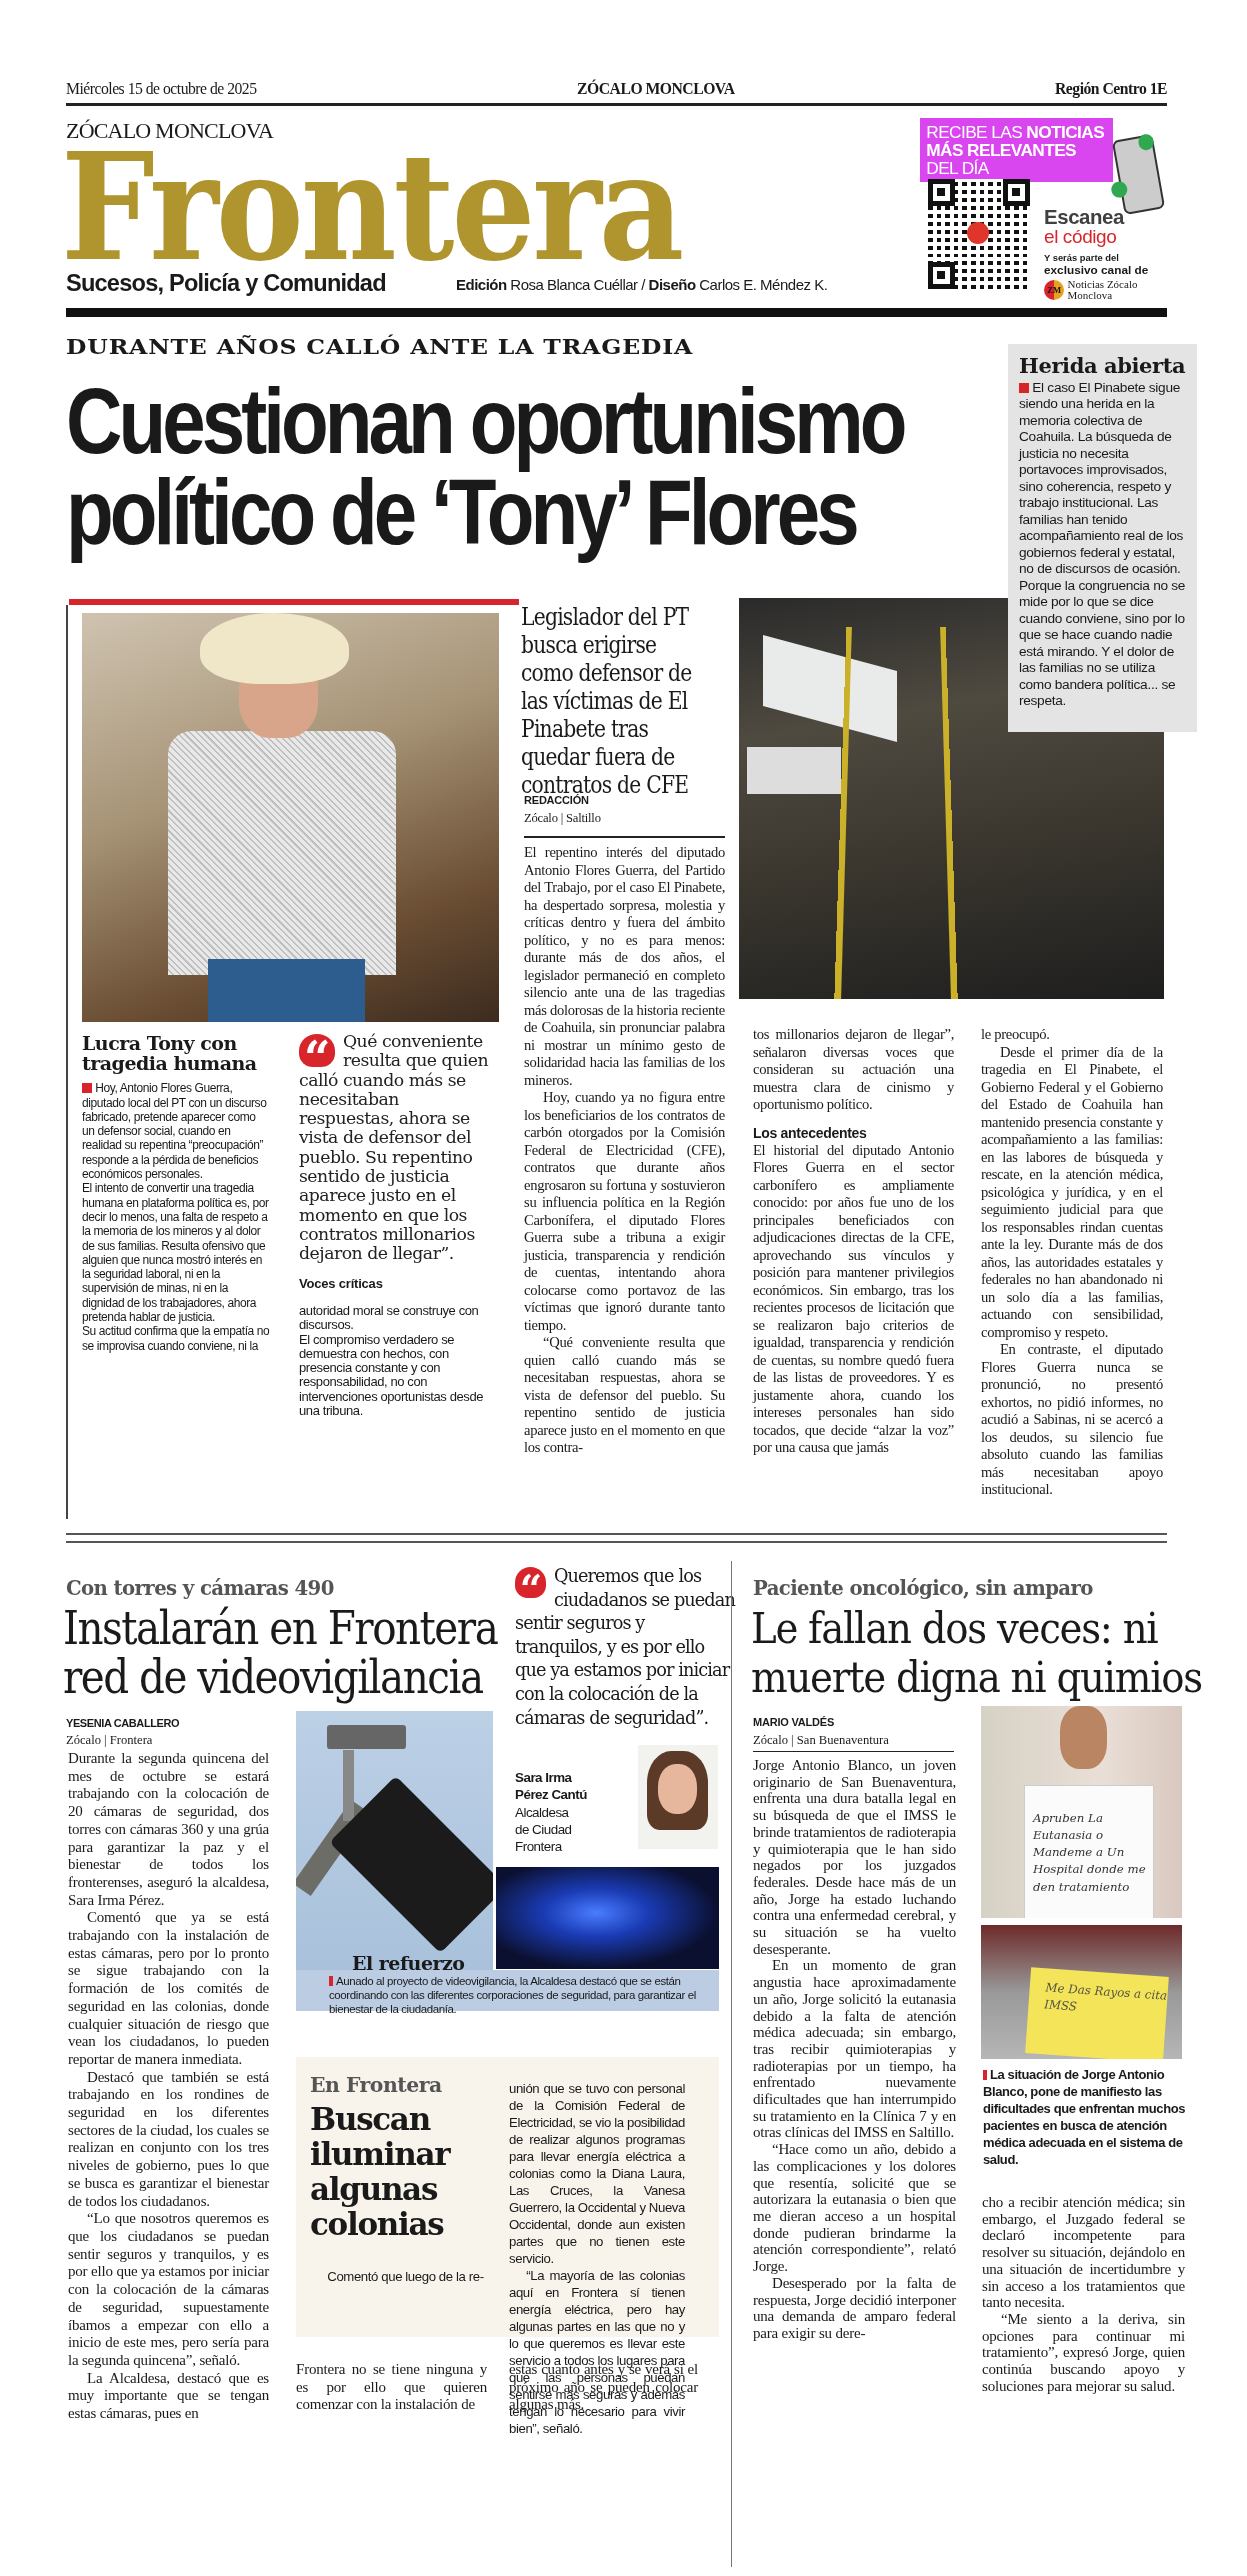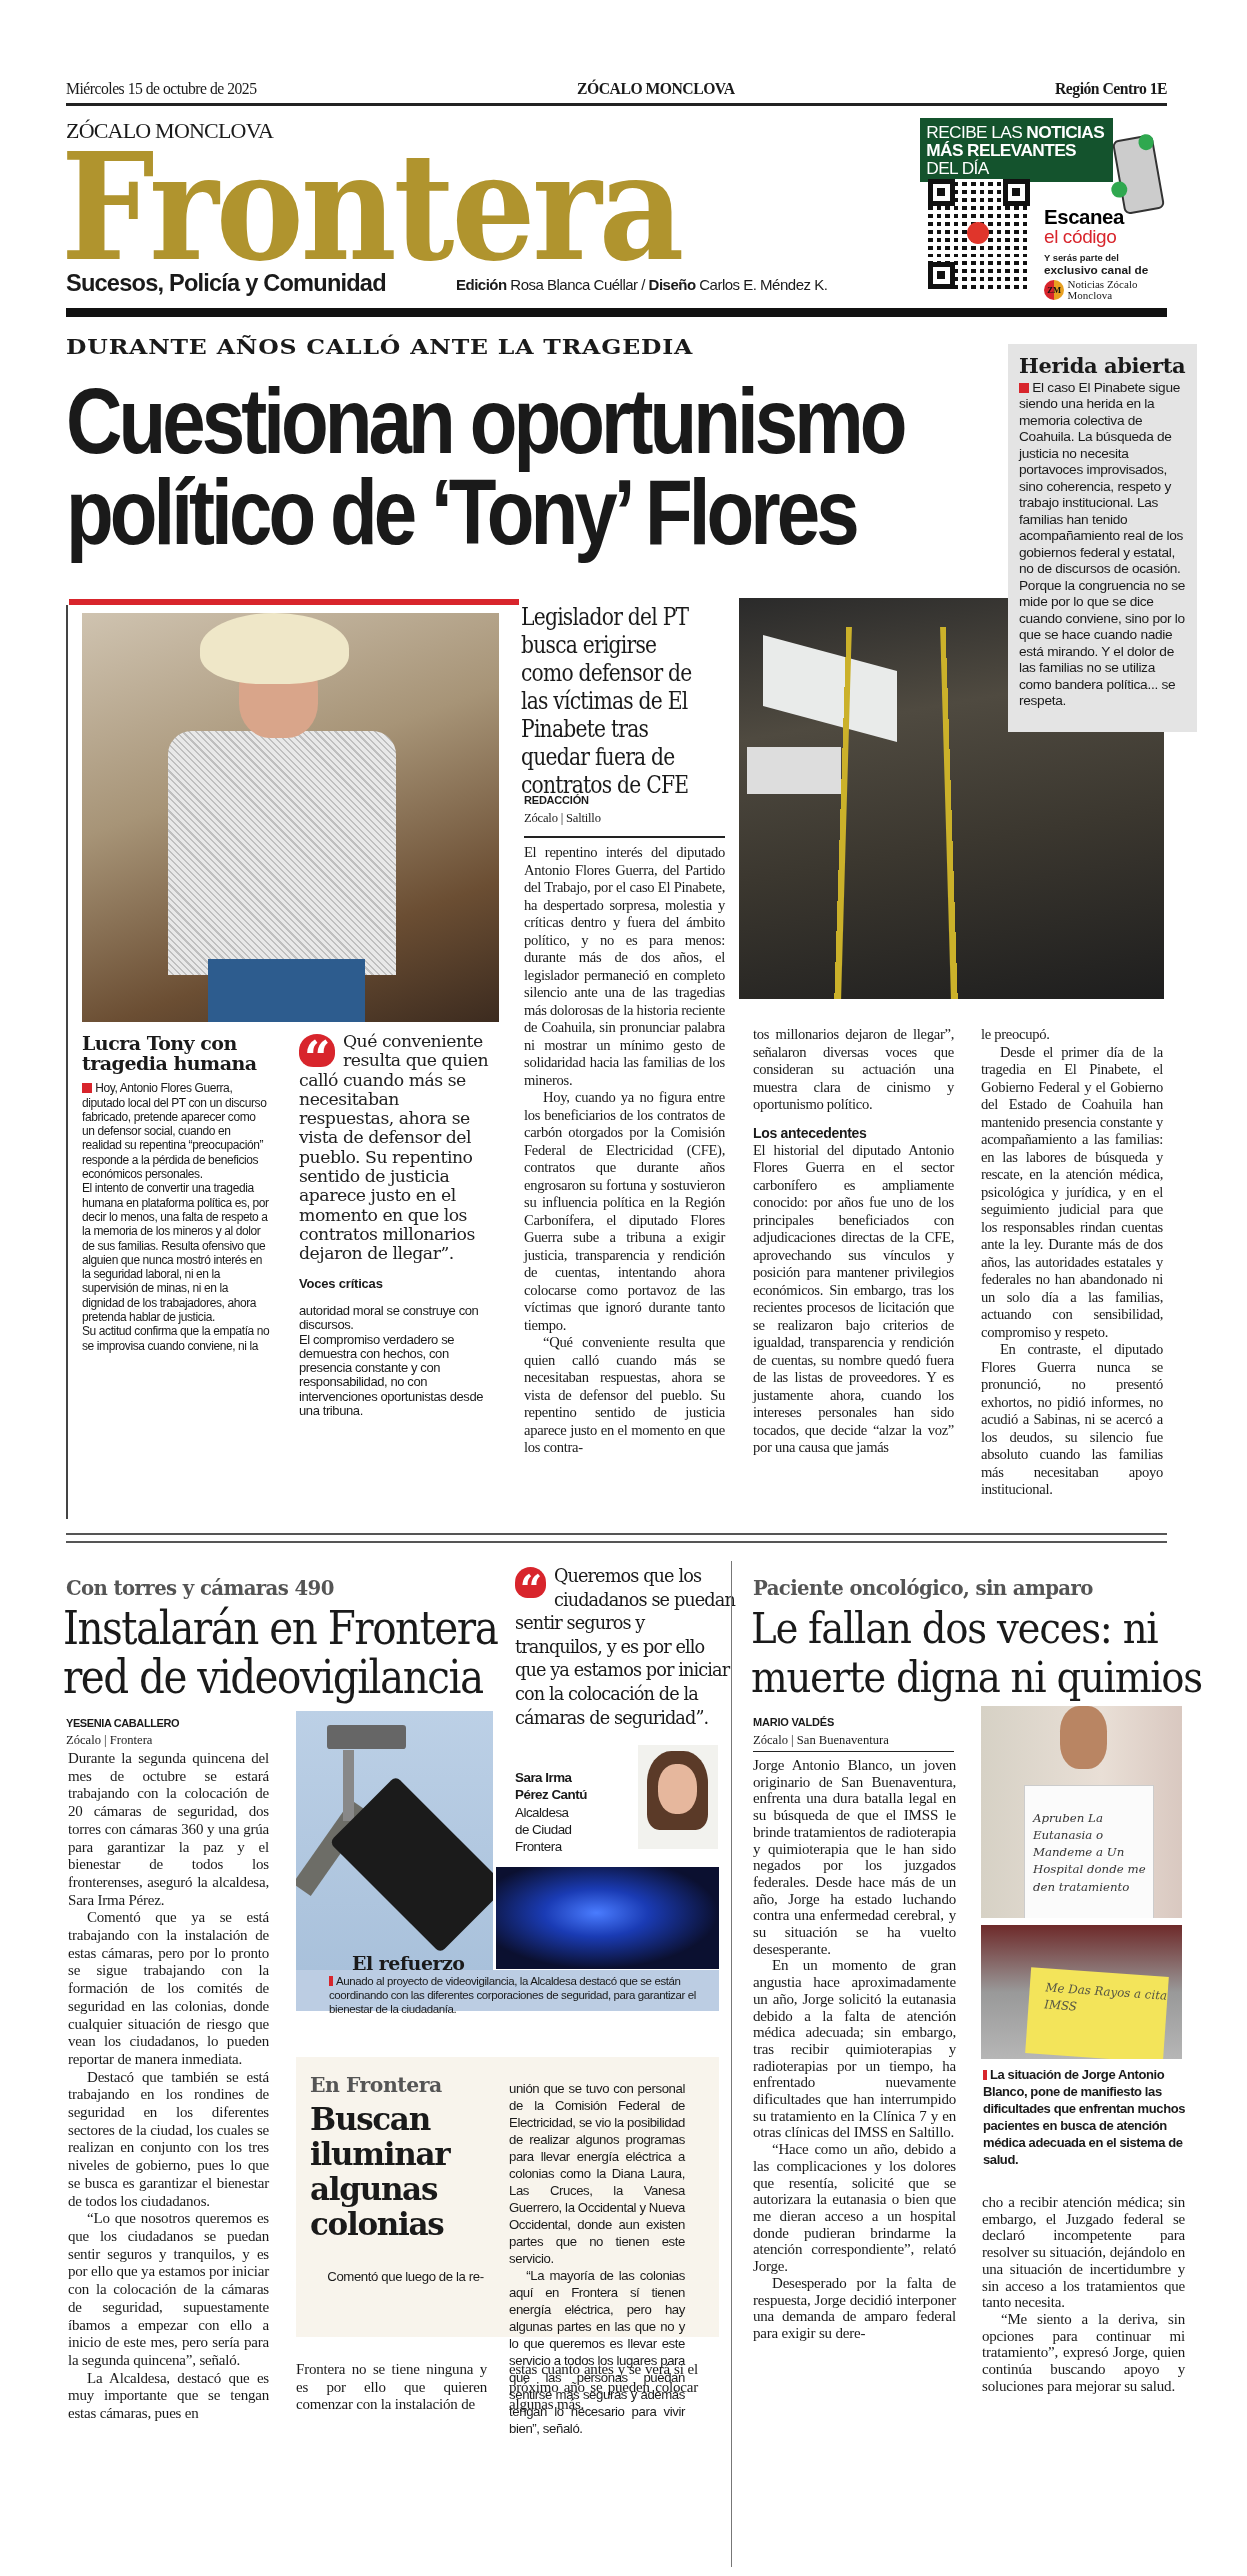--- a/index.html
+++ b/index.html
@@ -16,29 +16,29 @@
 
   .brand-small { left: 66px; top: 118px; font-size: 22px; letter-spacing: -0.8px; }
   .brand-big { left: 61px; top: 134px; font-size: 132px; font-weight: 900; color: #b0942e; font-family: "DejaVu Serif", serif; letter-spacing: -3.1px; line-height: 1; transform: scaleY(1.12); transform-origin: top left; }
   .brand-tag { left: 66px; top: 270px; font-size: 23.6px; font-weight: bold; letter-spacing: -0.8px; }
   .brand-credits { left: 456px; top: 276px; font-size: 15px; letter-spacing: -0.5px; }
   .brand-credits b { font-weight: bold; }
   .rule-brand { left: 66px; top: 308px; width: 1101px; height: 9.4px; background: #111; }
 
   
   .promo { left: 920px; top: 118px; width: 247px; height: 173px; }
-  .promo-head { background: #14532d; color: #fff; width: 193px; padding: 4.7px 6.3px; font-size: 17.3px; line-height: 1.05; letter-spacing: -0.6px; }
+  .promo-head { background: #d946ef; color: #fff; width: 193px; padding: 4.7px 6.3px; font-size: 17.3px; line-height: 1.05; letter-spacing: -0.6px; }
   .promo-head b { font-weight: bold; }
   .qr { position: absolute; left: 7.9px; top: 61px; width: 102px; height: 110px; background:
         repeating-linear-gradient(90deg,#111 0 4.7px,#fff 4.7px 8.6px),
         repeating-linear-gradient(0deg,#111 0 3.9px,#fff 3.9px 7.9px); background-blend-mode: lighten; }
   .qr .eye { position: absolute; width: 27px; height: 27px; border: 5.5px solid #111; background: #fff; }
   .qr .eye::after { content: ""; position: absolute; left: 3.9px; top: 3.9px; width: 7.9px; height: 7.9px; background: #111; }
   .qr .logo { position: absolute; left: 39px; top: 43px; width: 22px; height: 22px; border-radius: 50%; background: #e0352b; }
-  .promo-scan { position: absolute; left: 124px; top: 89px; color: #000000; font-size: 20.4px; font-weight: bold; letter-spacing: -0.4px; line-height: 1; }
+  .promo-scan { position: absolute; left: 124px; top: 89px; color: #404040; font-size: 20.4px; font-weight: bold; letter-spacing: -0.4px; line-height: 1; }
   .promo-code { position: absolute; left: 124px; top: 108px; color: #d8252c; font-size: 19px; letter-spacing: -0.4px; text-align: right; }
   .promo-sub1 { position: absolute; left: 124px; top: 134px; font-size: 9.4px; font-weight: bold; }
   .promo-sub2 { position: absolute; left: 124px; top: 145px; font-size: 11.8px; font-weight: bold; }
   .promo-zm { position: absolute; left: 124px; top: 161px; display: flex; align-items: center; gap: 3.1px; }
   .zm-badge { width: 20.4px; height: 20.4px; border-radius: 50%; background: linear-gradient(90deg,#d8252c 50%,#e8a020 50%); color: #111; font-size: 8.6px; font-weight: bold; display: flex; align-items: center; justify-content: center; }
   .zm-text { font-size: 11px; line-height: 1; }
   .phone { position: absolute; left: 198px; top: 19px; width: 41px; height: 75px; border-radius: 6.3px; background: #ccc; border: 2.4px solid #333; transform: rotate(-10deg); }
   .phone::before, .phone::after { content: ""; position: absolute; width: 15.7px; height: 15.7px; border-radius: 50%; background: #2fa84f; }
   .phone::before { left: 23.6px; top: -3.1px; } .phone::after { left: -11px; top: 39px; }
 

